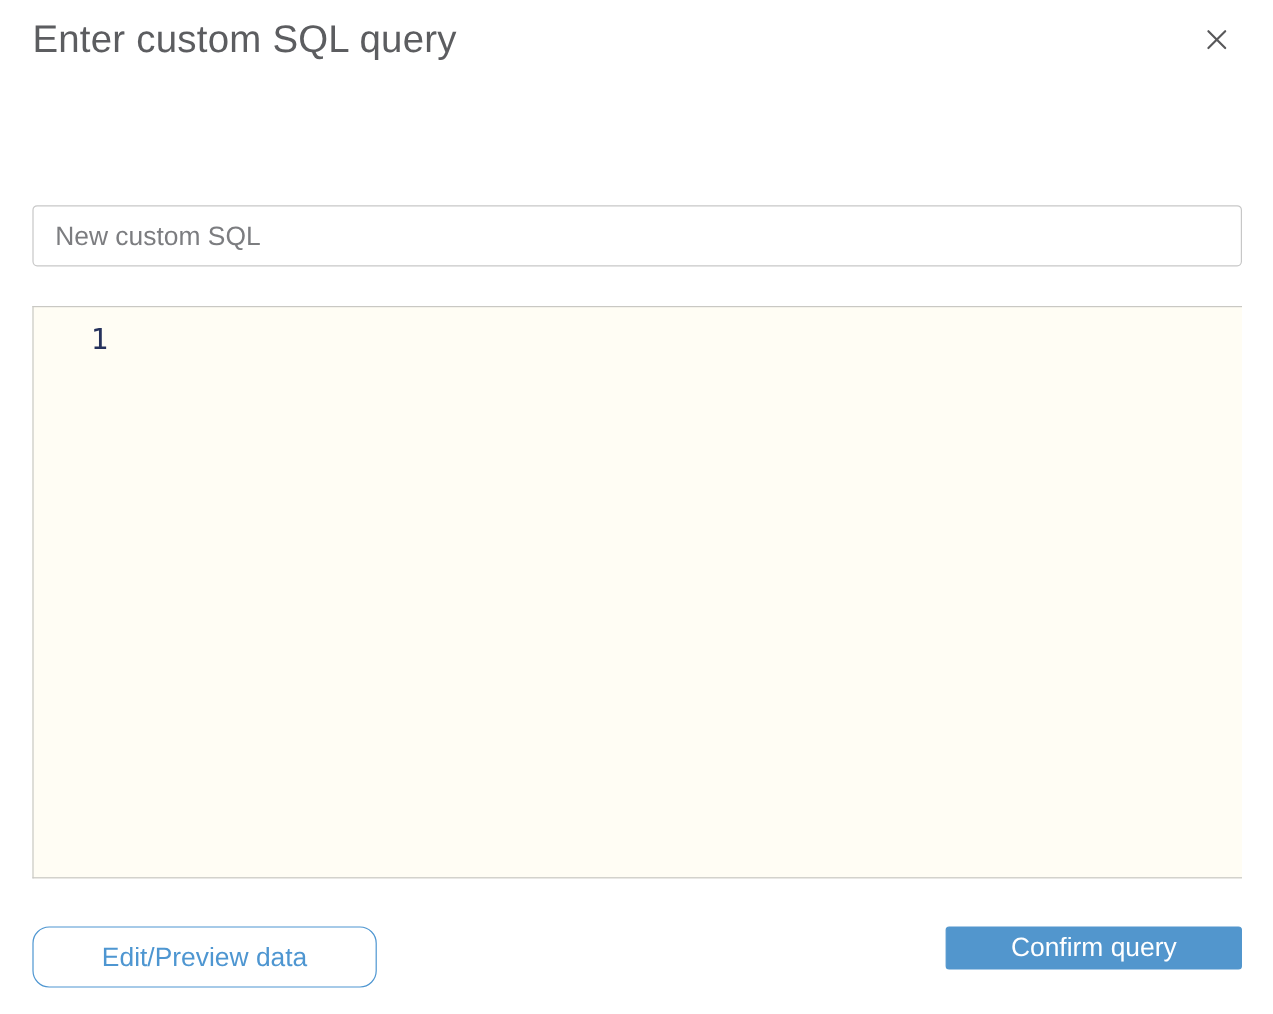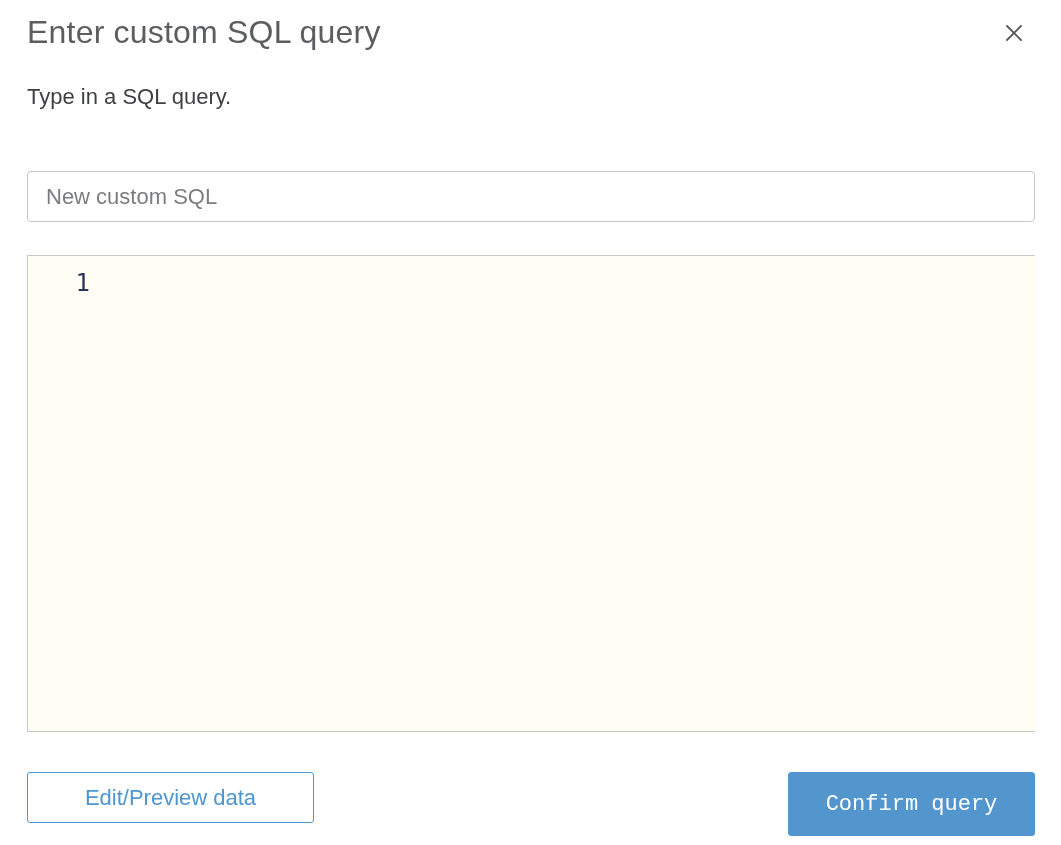--- a/index.html
+++ b/index.html
@@ -47,47 +47,46 @@
   }
   .code{padding-left:50px;white-space:pre;color:var(--code-plain,#161616);}
   .tok-keyword{color:var(--keyword,#2029ee);}
   .tok-number{color:var(--number,#3a7d52);}
   .tok-operator{color:var(--operator,#7b7b93);}
   .tok-plain{color:var(--code-plain,#161616);}
 
   .btn-outline{
     position:absolute;left:27px;top:772px;width:287px;height:51px;
     box-sizing:border-box;background:#ffffff;
-    border:1px solid var(--accent-blue,#4e96d1);border-radius:3px;
+    border:1px solid var(--accent-blue,#4e96d1);border-radius:14px;
     color:var(--accent-blue,#4e96d1);
     font-family:"Liberation Sans", sans-serif;font-size:22px;cursor:pointer;
   }
   .btn-primary{
-    position:absolute;left:788px;top:772px;width:247px;height:64px;
+    position:absolute;left:788px;top:772px;width:247px;height:36px;
     box-sizing:border-box;
     background:var(--confirm-bg,#5296cd);
     border:1px solid var(--confirm-bg,#5296cd);border-radius:3px;
     color:#ffffff;
-    font-family:Liberation Mono, monospace;font-size:22px;cursor:pointer;
+    font-family:Liberation Sans, sans-serif;font-size:22px;cursor:pointer;
   }
 </style>
 </head>
 <body>
 
 <div class="dialog">
 
   <h1 class="title">Enter custom SQL query</h1>
 
   <button class="close-btn" aria-label="Close">
     <svg width="26" height="26" viewBox="0 0 26 26">
       <path d="M6 6 L20 20 M20 6 L6 20" stroke="#58585a" stroke-width="1.8" stroke-linecap="round" fill="none"></path>
     </svg>
   </button>
 
-  <p class="subtitle">Type in a SQL query.</p>
 
   <input class="sql-name" type="text" value="New custom SQL" style="">
 
   <div class="editor">
     <div>
         <div class="code-line">
           <span class="gutter">1</span>
         </div>
       </div>
   </div>

